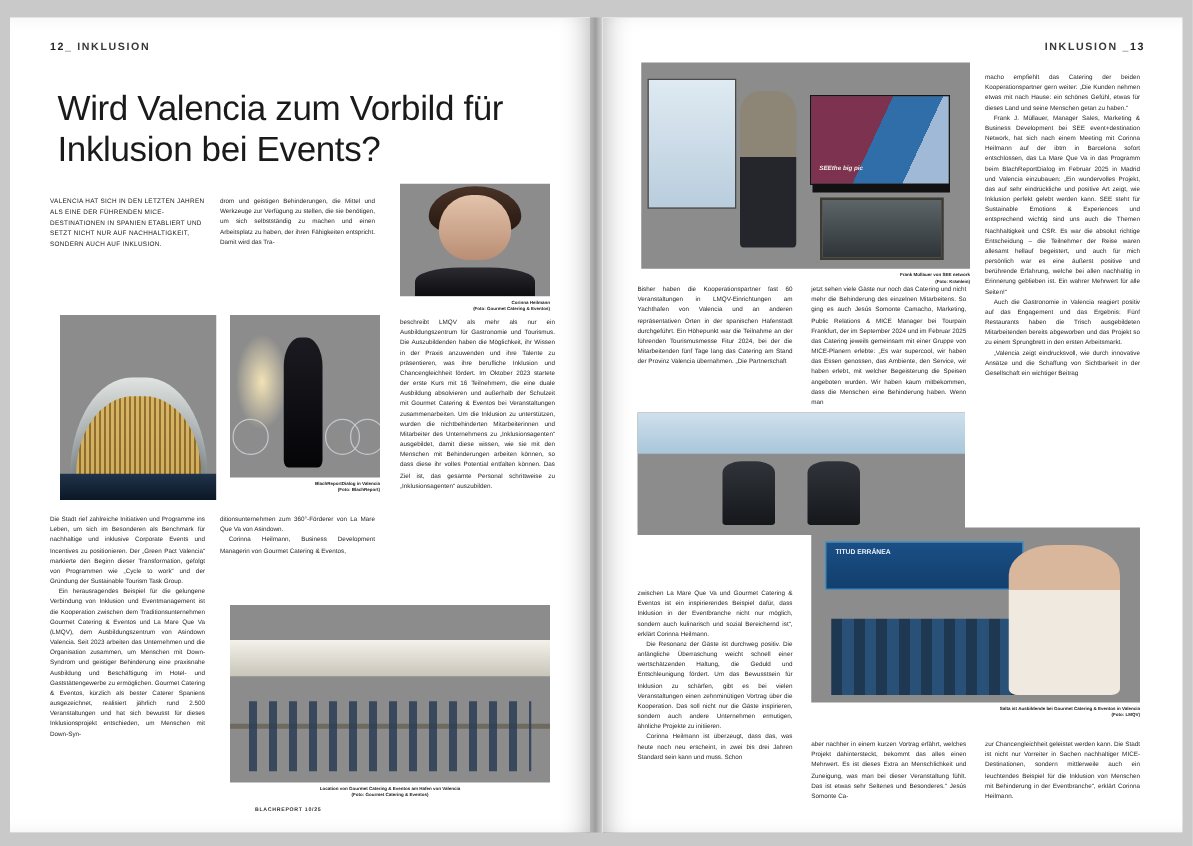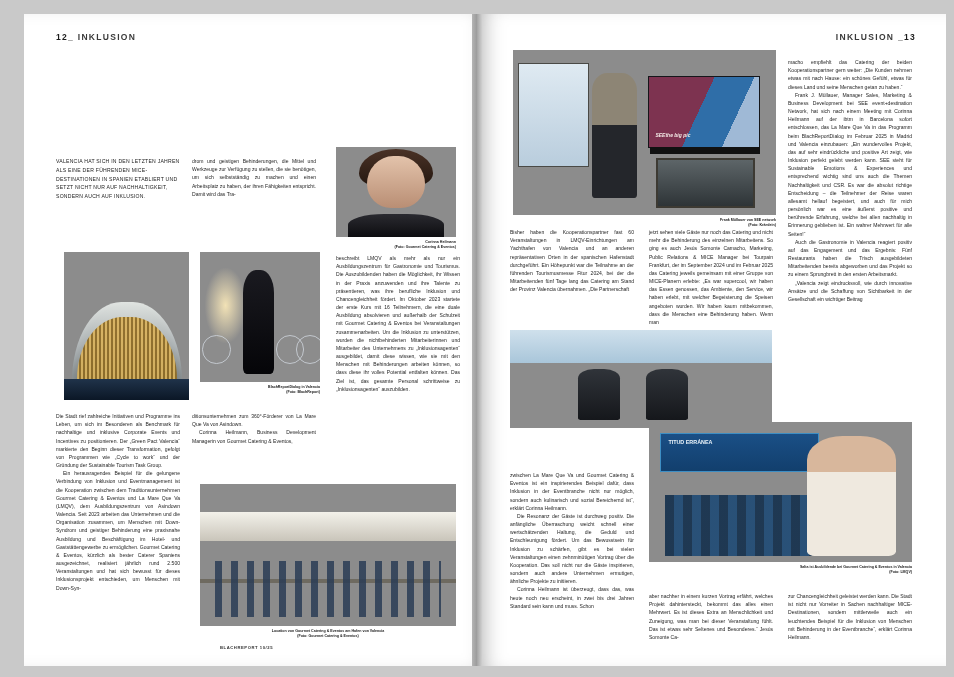--- a/index.html
+++ b/index.html
@@ -11,21 +11,21 @@
     position: relative;
     width: 954px; height: 677px;
     background: #c9c9c9;
     overflow: hidden;
   }
   .page {
     position: absolute; top: 14px;
     width: 464px; height: 652px;
     background: #ffffff;
   }
-  #page-left  { left: 24px; box-shadow: inset -14px 0 22px -14px rgba(0,0,0,.35); }
+  #page-left  { left: 8px; box-shadow: inset -14px 0 22px -14px rgba(0,0,0,.35); }
   #page-right { left: 482px; box-shadow: inset 14px 0 22px -14px rgba(0,0,0,.35); }
   .gutter {
     position: absolute; left: 472px; top: 14px;
     width: 10px; height: 652px;
     background: linear-gradient(to right,#b4b4b4,#9d9d9d 45%,#a8a8a8 55%,#cfcfcf);
   }
 
   
   .runhead {
     position: absolute; top: 18px;
@@ -225,20 +225,21 @@
 
 <div id="spread">
 
   <div class="page" id="page-left">
 
     <div class="runhead" id="rh-left">
       <span class="folio">12_</span>
       <span class="sect">INKLUSION</span>
     </div>
 
+    <div class="headline">Wird Valencia zum Vorbild für Inklusion bei Events?</div>
 
     <div class="col lead" style="left:32px; top:143px; width:124px;">VALENCIA HAT SICH IN DEN LETZTEN JAHREN ALS EINE DER FÜHRENDEN MICE-DESTINATIONEN IN SPANIEN ETABLIERT UND SETZT NICHT NUR AUF NACHHALTIGKEIT, SONDERN AUCH AUF INKLUSION.</div>
 
     <div class="col" style="left:168px; top:143px; width:124px;">drom und geistigen Behinderungen, die Mittel und Werkzeuge zur Verfügung zu stellen, die sie benötigen, um sich selbstständig zu machen und einen Arbeitsplatz zu haben, der ihren Fähigkeiten entspricht. Damit wird das Tra-</div>
 
     <div class="fig" style="left:312px; top:133px; width:120px; height:90px;">
       <div class="frame portrait">
         <div class="hair"></div>
         <div class="face"></div>
         <div class="body"></div>

